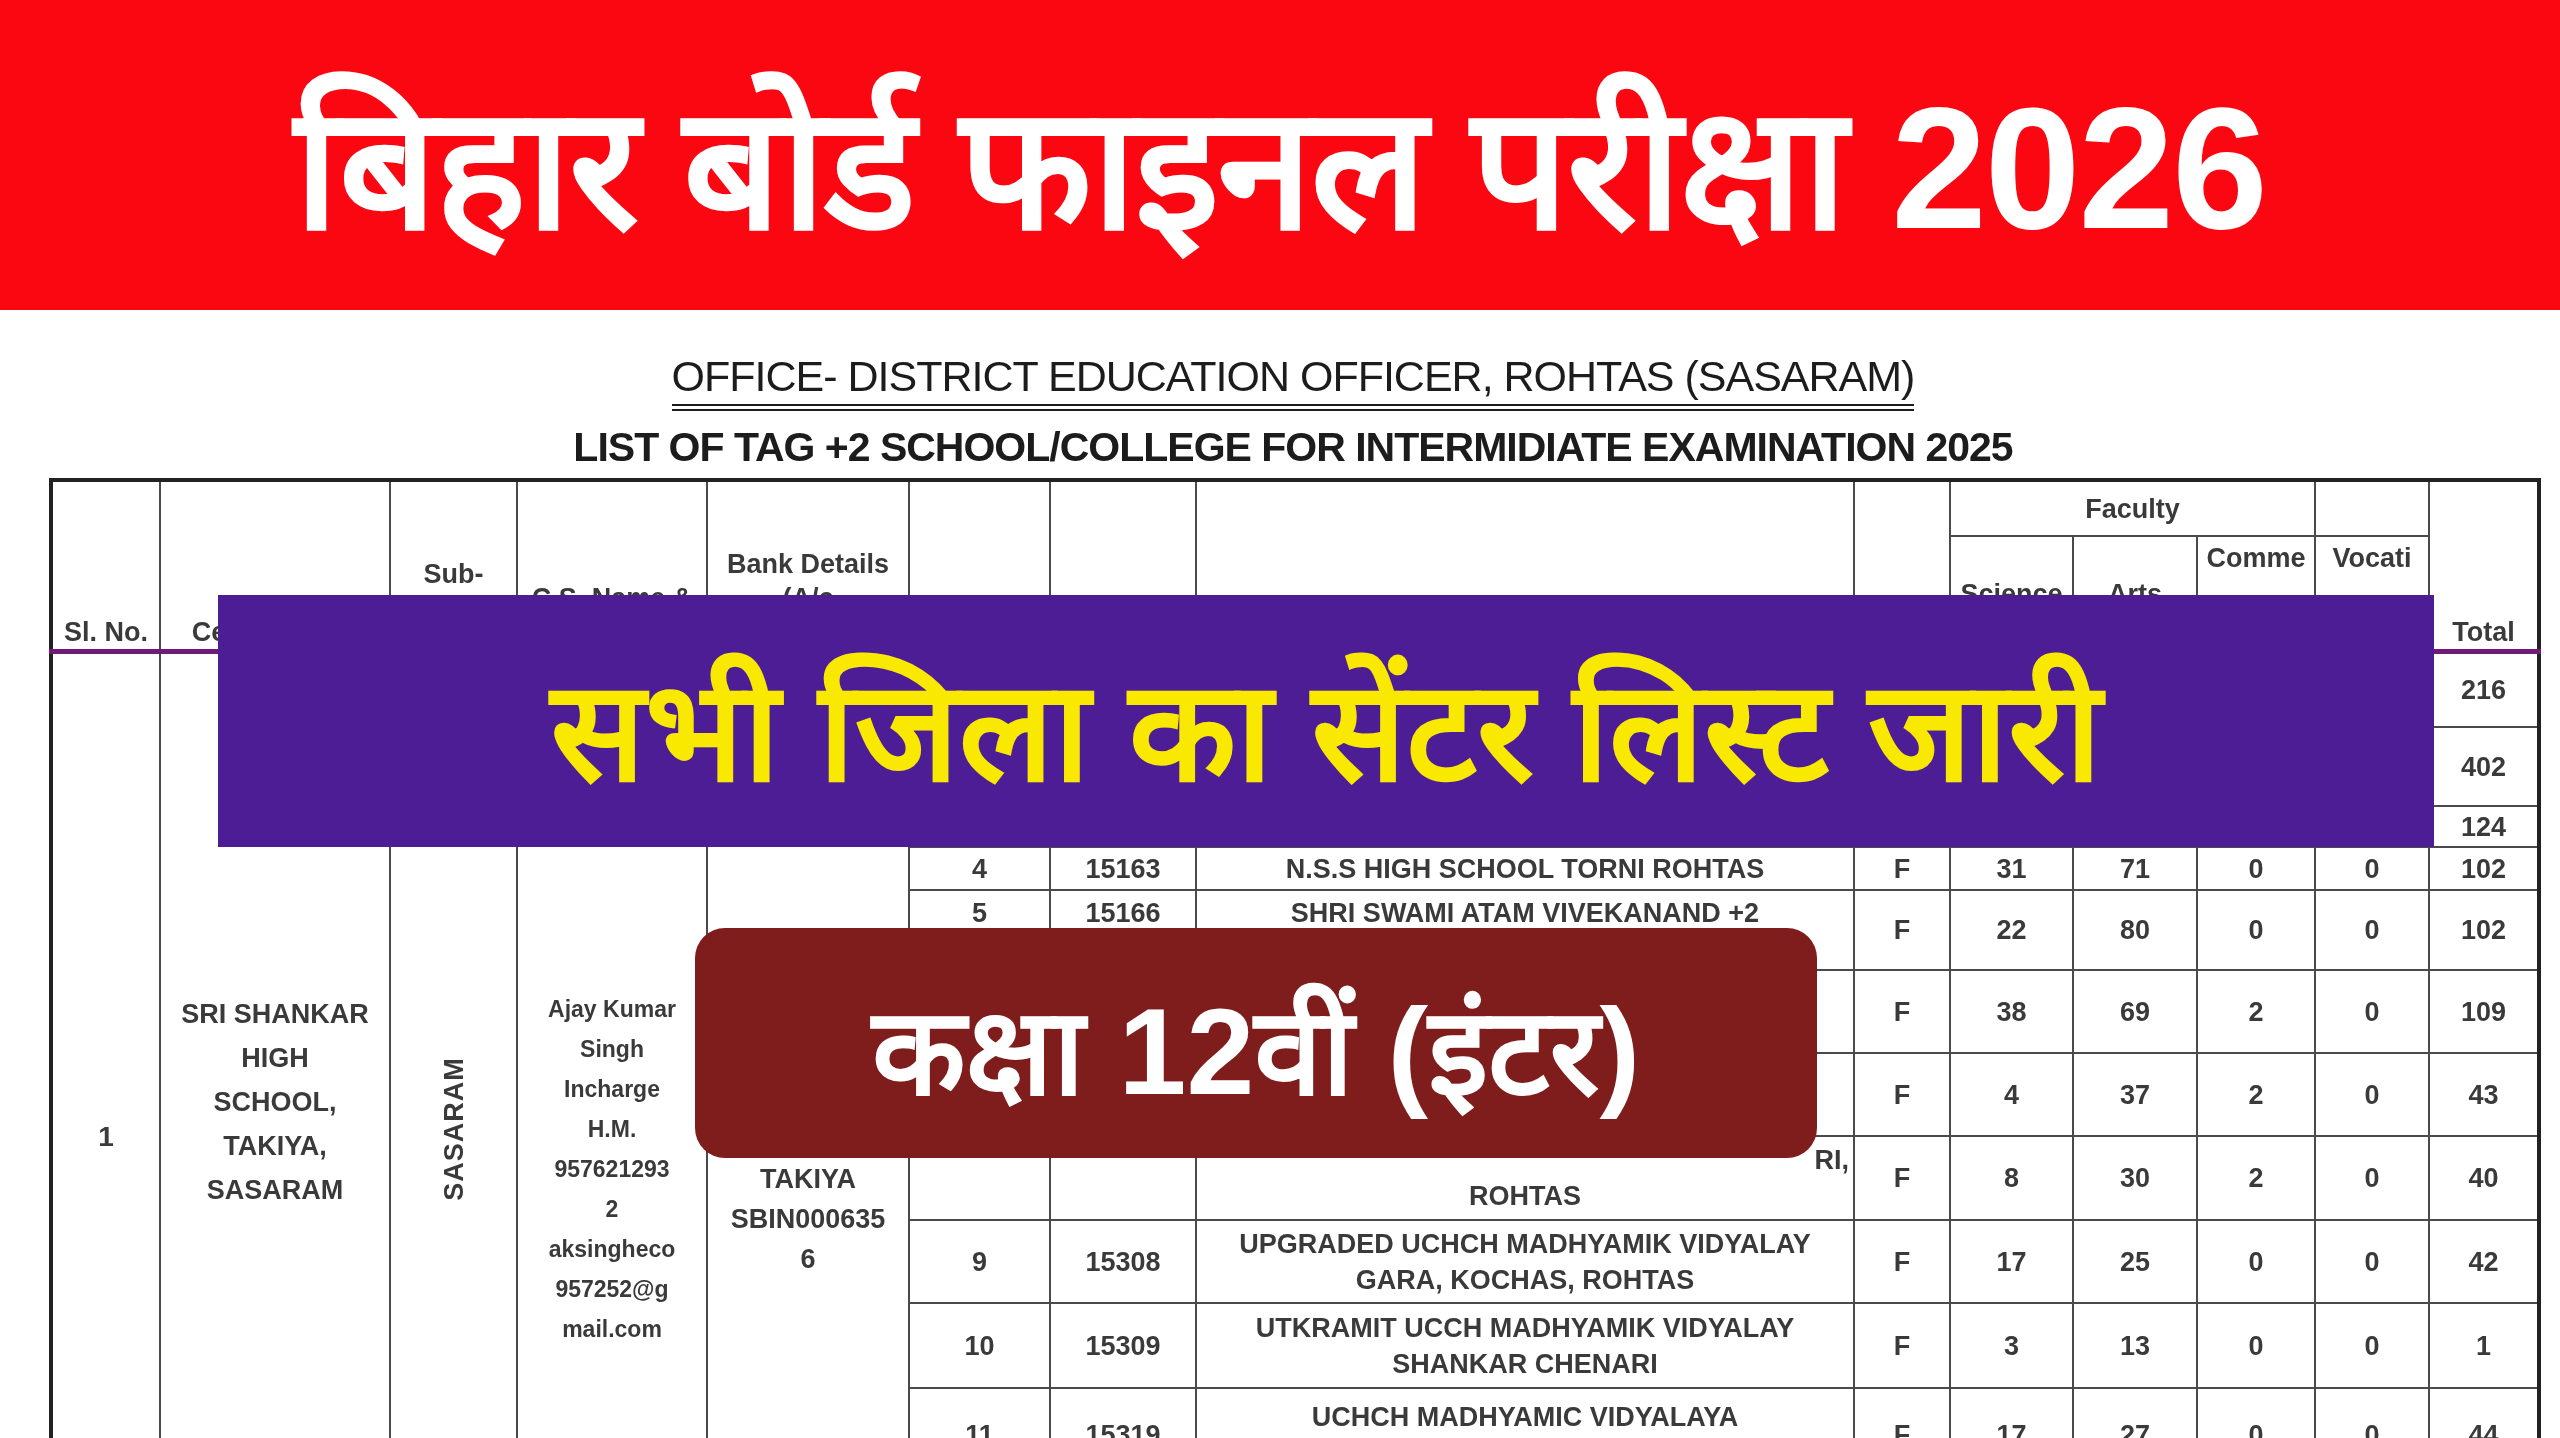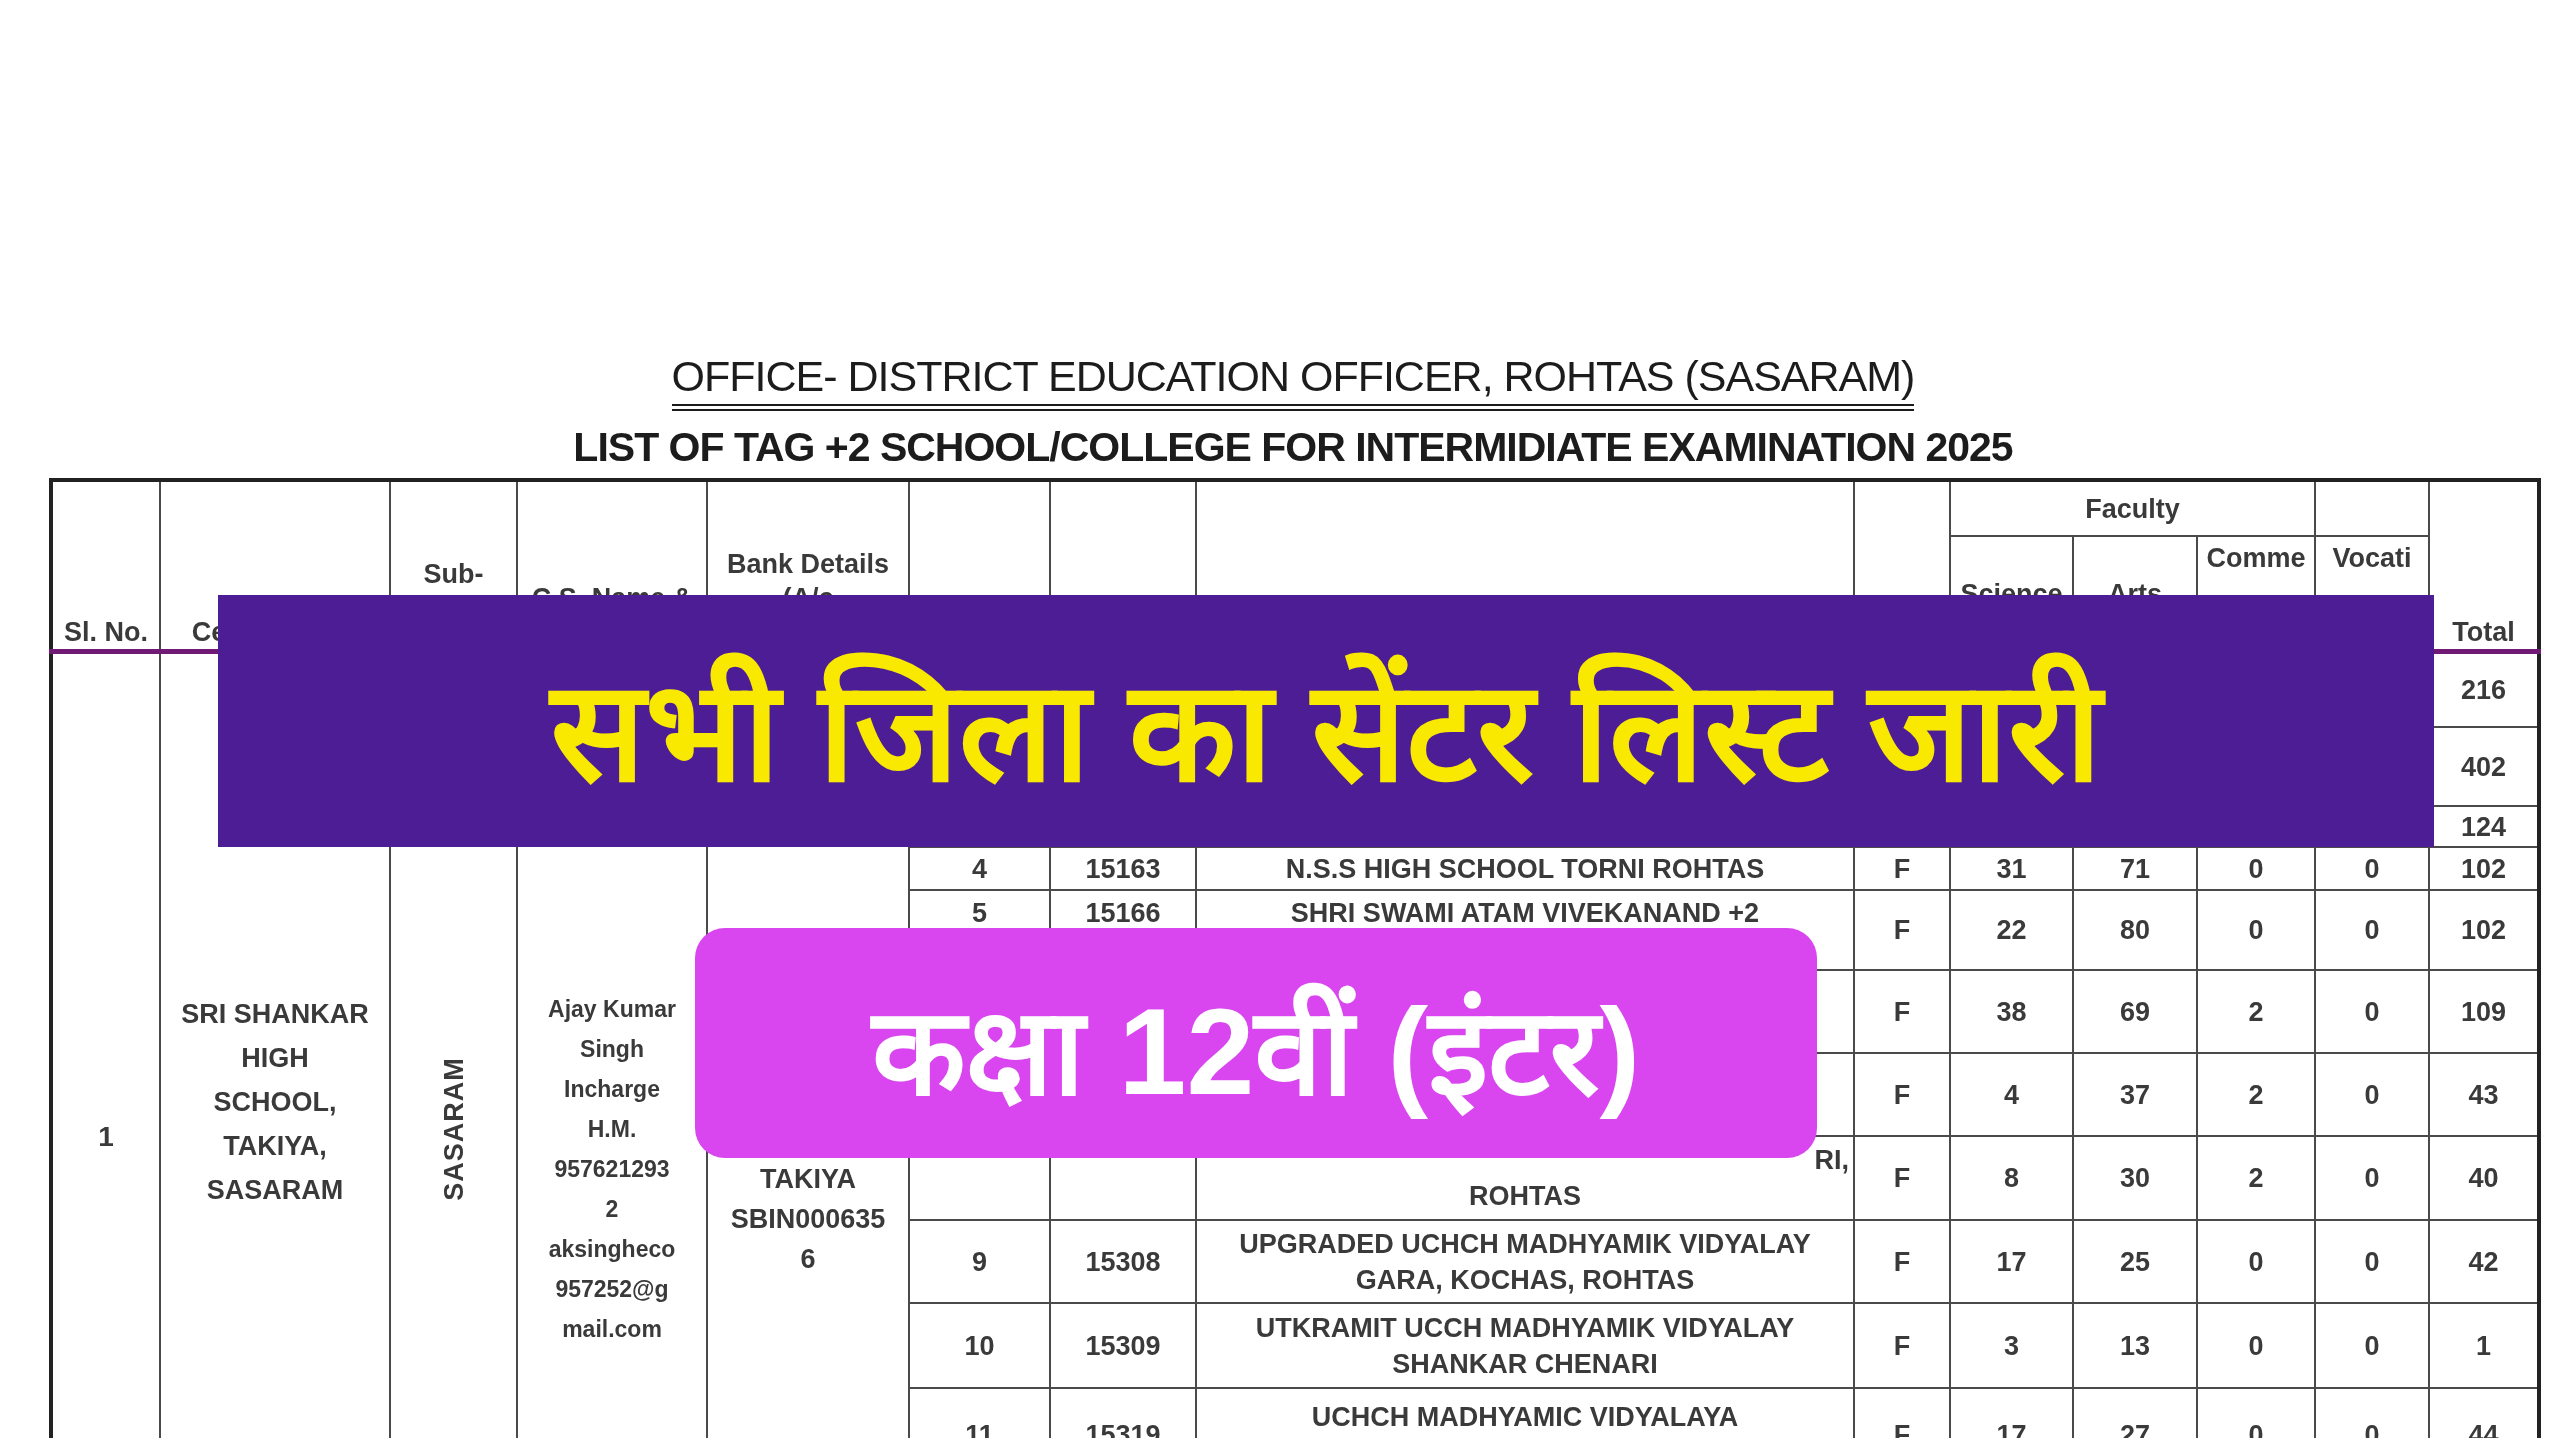--- a/index.html
+++ b/index.html
@@ -51,29 +51,32 @@
   .centre-block{margin-top:338px;line-height:44px;font-size:27px;}
   .sub-block{margin-top:350px;height:250px;display:flex;align-items:center;justify-content:center;}
   .sub-block .vtext{transform:rotate(-90deg);white-space:nowrap;font-size:27px;letter-spacing:1px;}
   .cs-block{margin-top:335px;line-height:40px;font-size:23px;}
   .bank-block{margin-top:505px;line-height:40px;font-size:27px;}
 
   
   .blue-banner{position:absolute;left:218px;top:595px;width:2216px;height:252px;background:#4c1d95;
                display:flex;align-items:center;justify-content:center;z-index:5;}
   .blue-banner .txt{color:#f9e900;font-size:140px;font-weight:800;white-space:nowrap;transform:translateY(4px);}
-  .red-badge{position:absolute;left:695px;top:928px;width:1122px;height:230px;background:#d946ef;
+  .red-badge{position:absolute;left:695px;top:928px;width:1122px;height:230px;background:#7f1d1d;
              border-radius:30px;display:flex;align-items:center;justify-content:center;z-index:5;}
   .red-badge .txt{color:#ffffff;font-size:122px;font-weight:800;white-space:nowrap;transform:translateY(4px);}
 </style>
 </head>
 <body>
 
 <div id="stage">
 
+  <div class="top-banner">
+    <div class="txt">बिहार बोर्ड फाइनल परीक्षा 2026</div>
+  </div>
 
   <div class="doc-title">
     <span class="t1">OFFICE- DISTRICT EDUCATION OFFICER, ROHTAS (SASARAM)</span>
   </div>
   <div class="doc-subtitle">
     <span class="t2">LIST OF TAG +2 SCHOOL/COLLEGE FOR INTERMIDIATE EXAMINATION 2025</span>
   </div>
 
   <table class="sheet">
     <colgroup>

